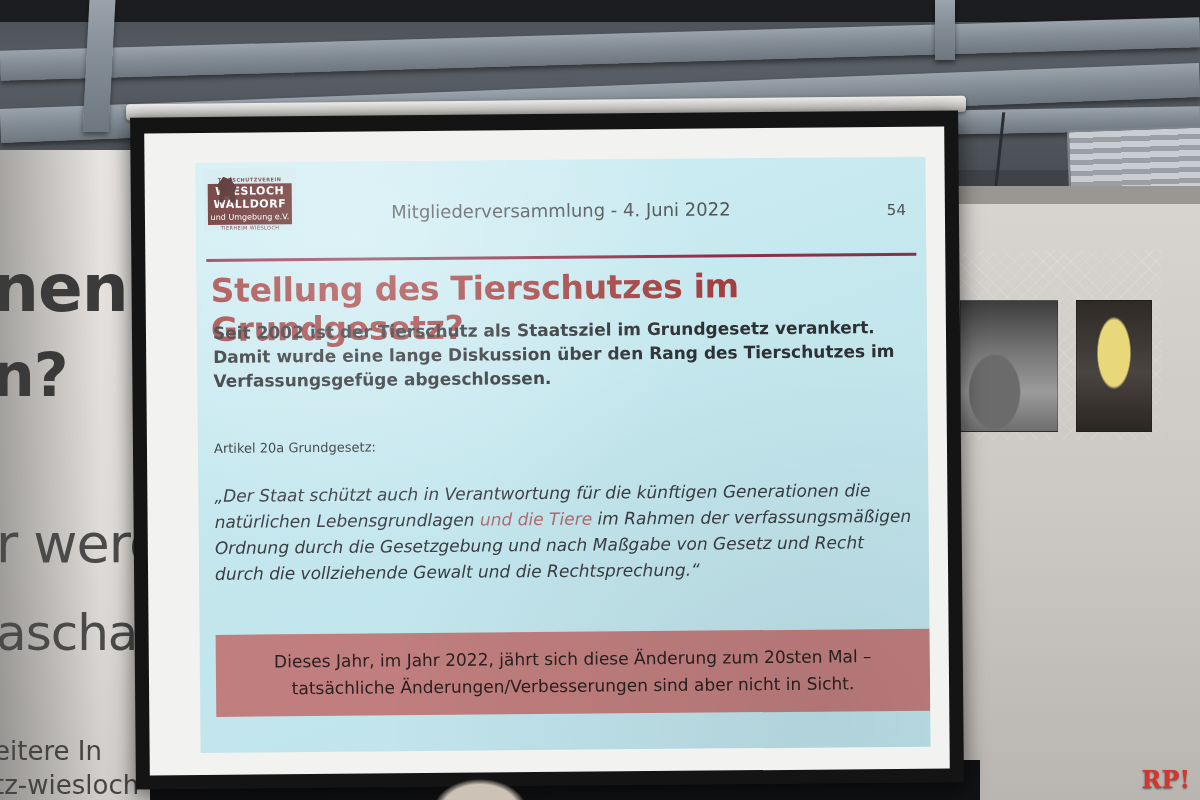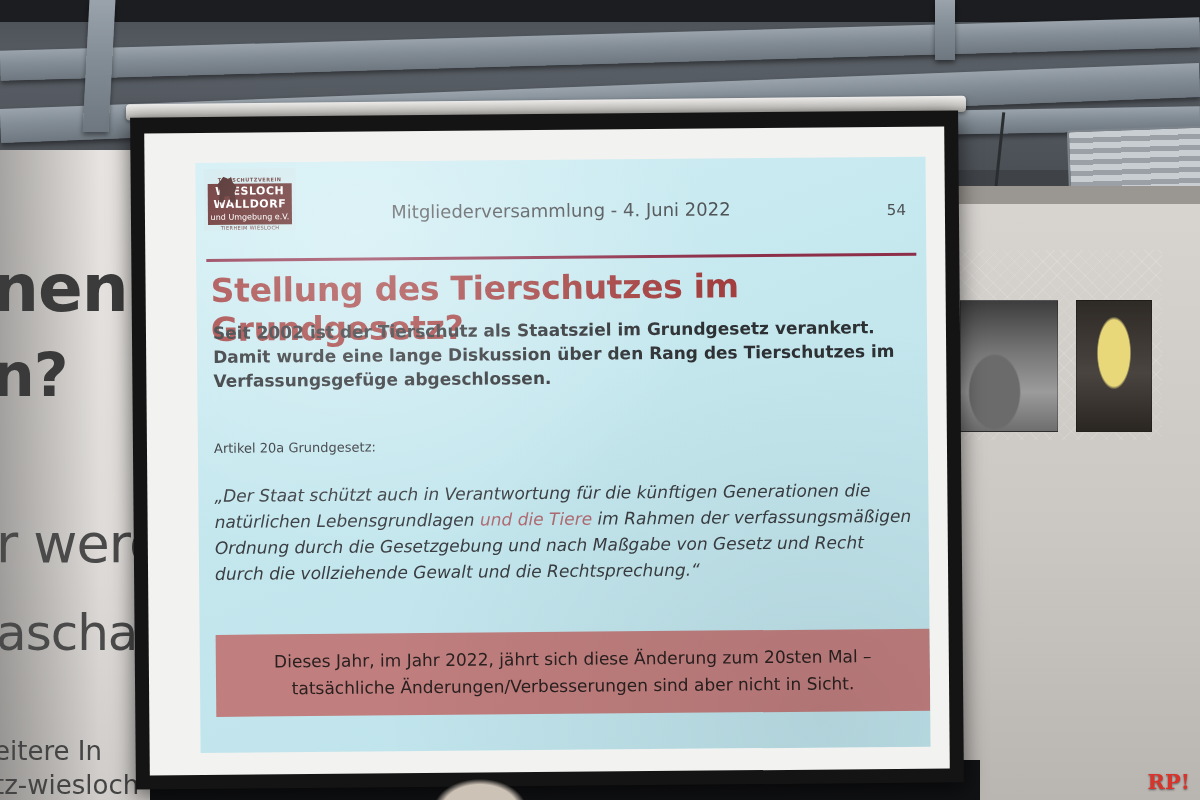--- a/index.html
+++ b/index.html
@@ -313,21 +313,21 @@
     width: 120px; height: 40px;
     background: radial-gradient(ellipse at 50% 100%, #e2d6c8 0 45%, rgba(0,0,0,0) 55%);
     opacity: .9;
   }
 
   .watermark {
     position: absolute;
     right: 10px; bottom: 6px;
     color: #d8342c;
     font-weight: bold;
-    font-size: 21px;
+    font-size: 24px;
     font-family: "DejaVu Serif", serif;
     text-shadow: 0 1px 2px rgba(0,0,0,.5);
   }
 </style>
 </head>
 <body>
 
 <div id="scene">
 
   <div class="ceiling"></div>

